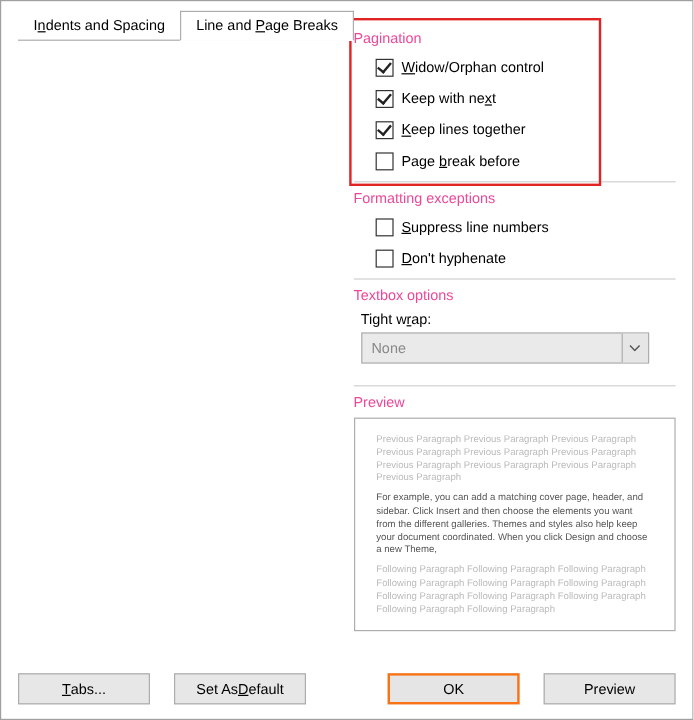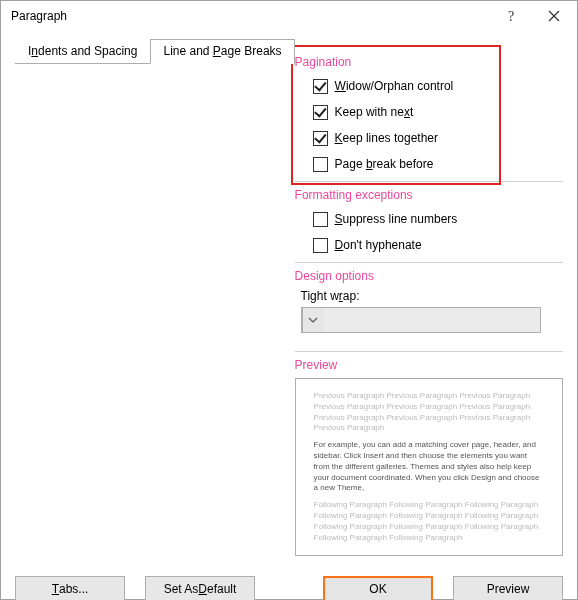--- a/index.html
+++ b/index.html
@@ -182,34 +182,20 @@
   .btn.default {
     border: 2px solid #f97316;
     background: #e5e5e5;
   }
   .spacer { flex:1; }
 </style>
 </head>
 <body>
 
 <div class="window">
-  <div class="titlebar">
-    <div class="title">Paragraph</div>
-    <div class="title-btn help">
-      <svg width="14" height="14" viewBox="0 0 14 14">
-          <text x="3" y="12" font-size="14" fill="#333" font-family="Segoe UI">?</text>
-        </svg>
-    </div>
-    <div class="title-btn close">
-      <svg width="12" height="12" viewBox="0 0 12 12">
-        <line x1="1" y1="1" x2="11" y2="11" stroke="#333" stroke-width="1.2"></line>
-        <line x1="11" y1="1" x2="1" y2="11" stroke="#333" stroke-width="1.2"></line>
-      </svg>
-    </div>
-  </div>
 
   <div class="body">
     <div class="tabs">
       <div class="tab">
         I<span class="u">n</span>dents and Spacing
       </div>
       <div class="tab active">
         Line and <span class="u">P</span>age Breaks
       </div>
       <div class="tab-underline"></div>
@@ -245,23 +231,24 @@
         <div class="cb"></div>
         <div class="cb-label"><span class="u">S</span>uppress line numbers</div>
       </div>
       <div class="checkbox-row">
         <div class="cb"></div>
         <div class="cb-label"><span class="u">D</span>on't hyphenate</div>
       </div>
 
       <div class="divider"></div>
 
-      <div class="section-label">Design options</div>
+      <div class="section-label">Textbox options</div>
       <div class="tight-wrap-label">Tight w<span class="u">r</span>ap:</div>
       <div class="select">
+        <div class="sel-text">None</div>
         <div class="sel-btn">
           <svg width="10" height="6" viewBox="0 0 10 6">
               <polyline points="1,1 5,5 9,1" fill="none" stroke="#555" stroke-width="1.2"></polyline>
             </svg>
         </div>
       </div>
 
       <div class="divider" style="margin-top:18px;"></div>
 
       <div class="section-label">Preview</div>

